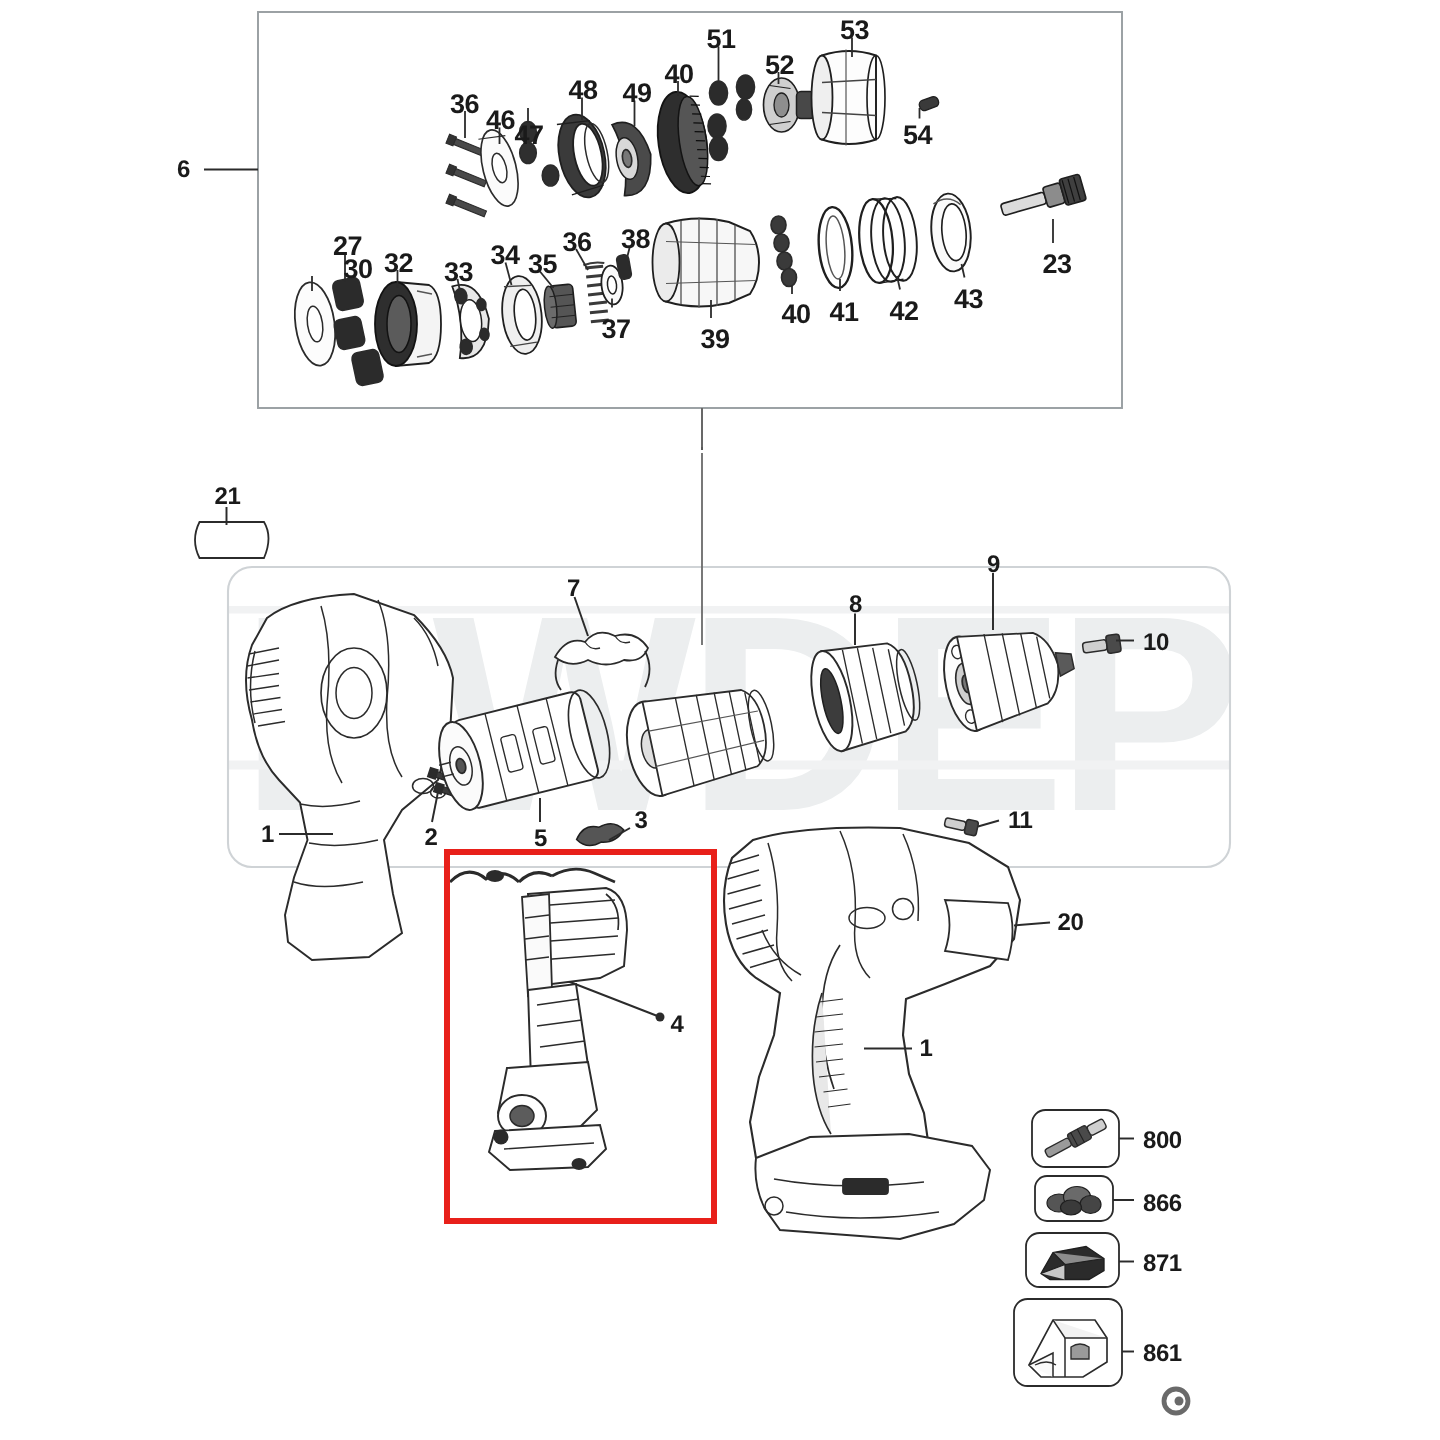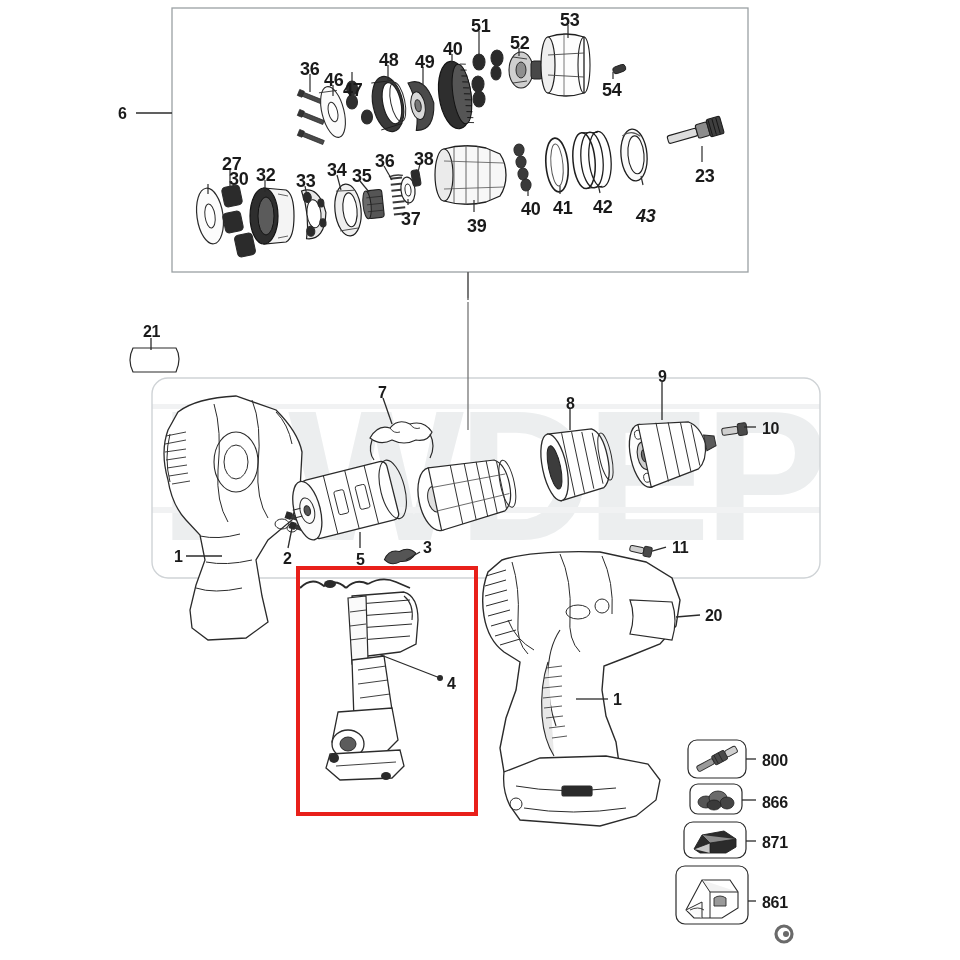--- a/index.html
+++ b/index.html
@@ -520,21 +520,21 @@
       <div class="cnum sm" style="left: 296px; top: 172px;">33</div>
       <div class="cnum sm" style="left: 327px; top: 161px;">34</div>
       <div class="cnum sm" style="left: 352px; top: 167px;">35</div>
       <div class="cnum sm" style="left: 375px; top: 152px;">36</div>
       <div class="cnum sm" style="left: 401px; top: 210px;">37</div>
       <div class="cnum sm" style="left: 414px; top: 150px;">38</div>
       <div class="cnum sm" style="left: 467px; top: 217px;">39</div>
       <div class="cnum sm" style="left: 521px; top: 200px;">40</div>
       <div class="cnum sm" style="left: 553px; top: 199px;">41</div>
       <div class="cnum sm" style="left: 593px; top: 198px;">42</div>
-      <div class="cnum sm" style="left: 636px; top: 207px; font-style: italic;">43</div>
+      <div class="cnum sm" style="left: 636px; top: 190px;">43</div>
       <div class="cnum sm" style="left: 695px; top: 167px;">23</div>
       <div class="cnum lg" style="left: 143px; top: 324px;">21</div>
       <div class="cnum lg" style="left: 378px; top: 385px;">7</div>
       <div class="cnum lg" style="left: 566px; top: 396px;">8</div>
       <div class="cnum lg" style="left: 658px; top: 369px;">9</div>
       <div class="cnum lg" style="left: 762px; top: 421px;">10</div>
       <div class="cnum lg" style="left: 174px; top: 549px;">1</div>
       <div class="cnum lg" style="left: 283px; top: 551px;">2</div>
       <div class="cnum lg" style="left: 356px; top: 552px;">5</div>
       <div class="cnum lg" style="left: 423px; top: 540px;">3</div>

